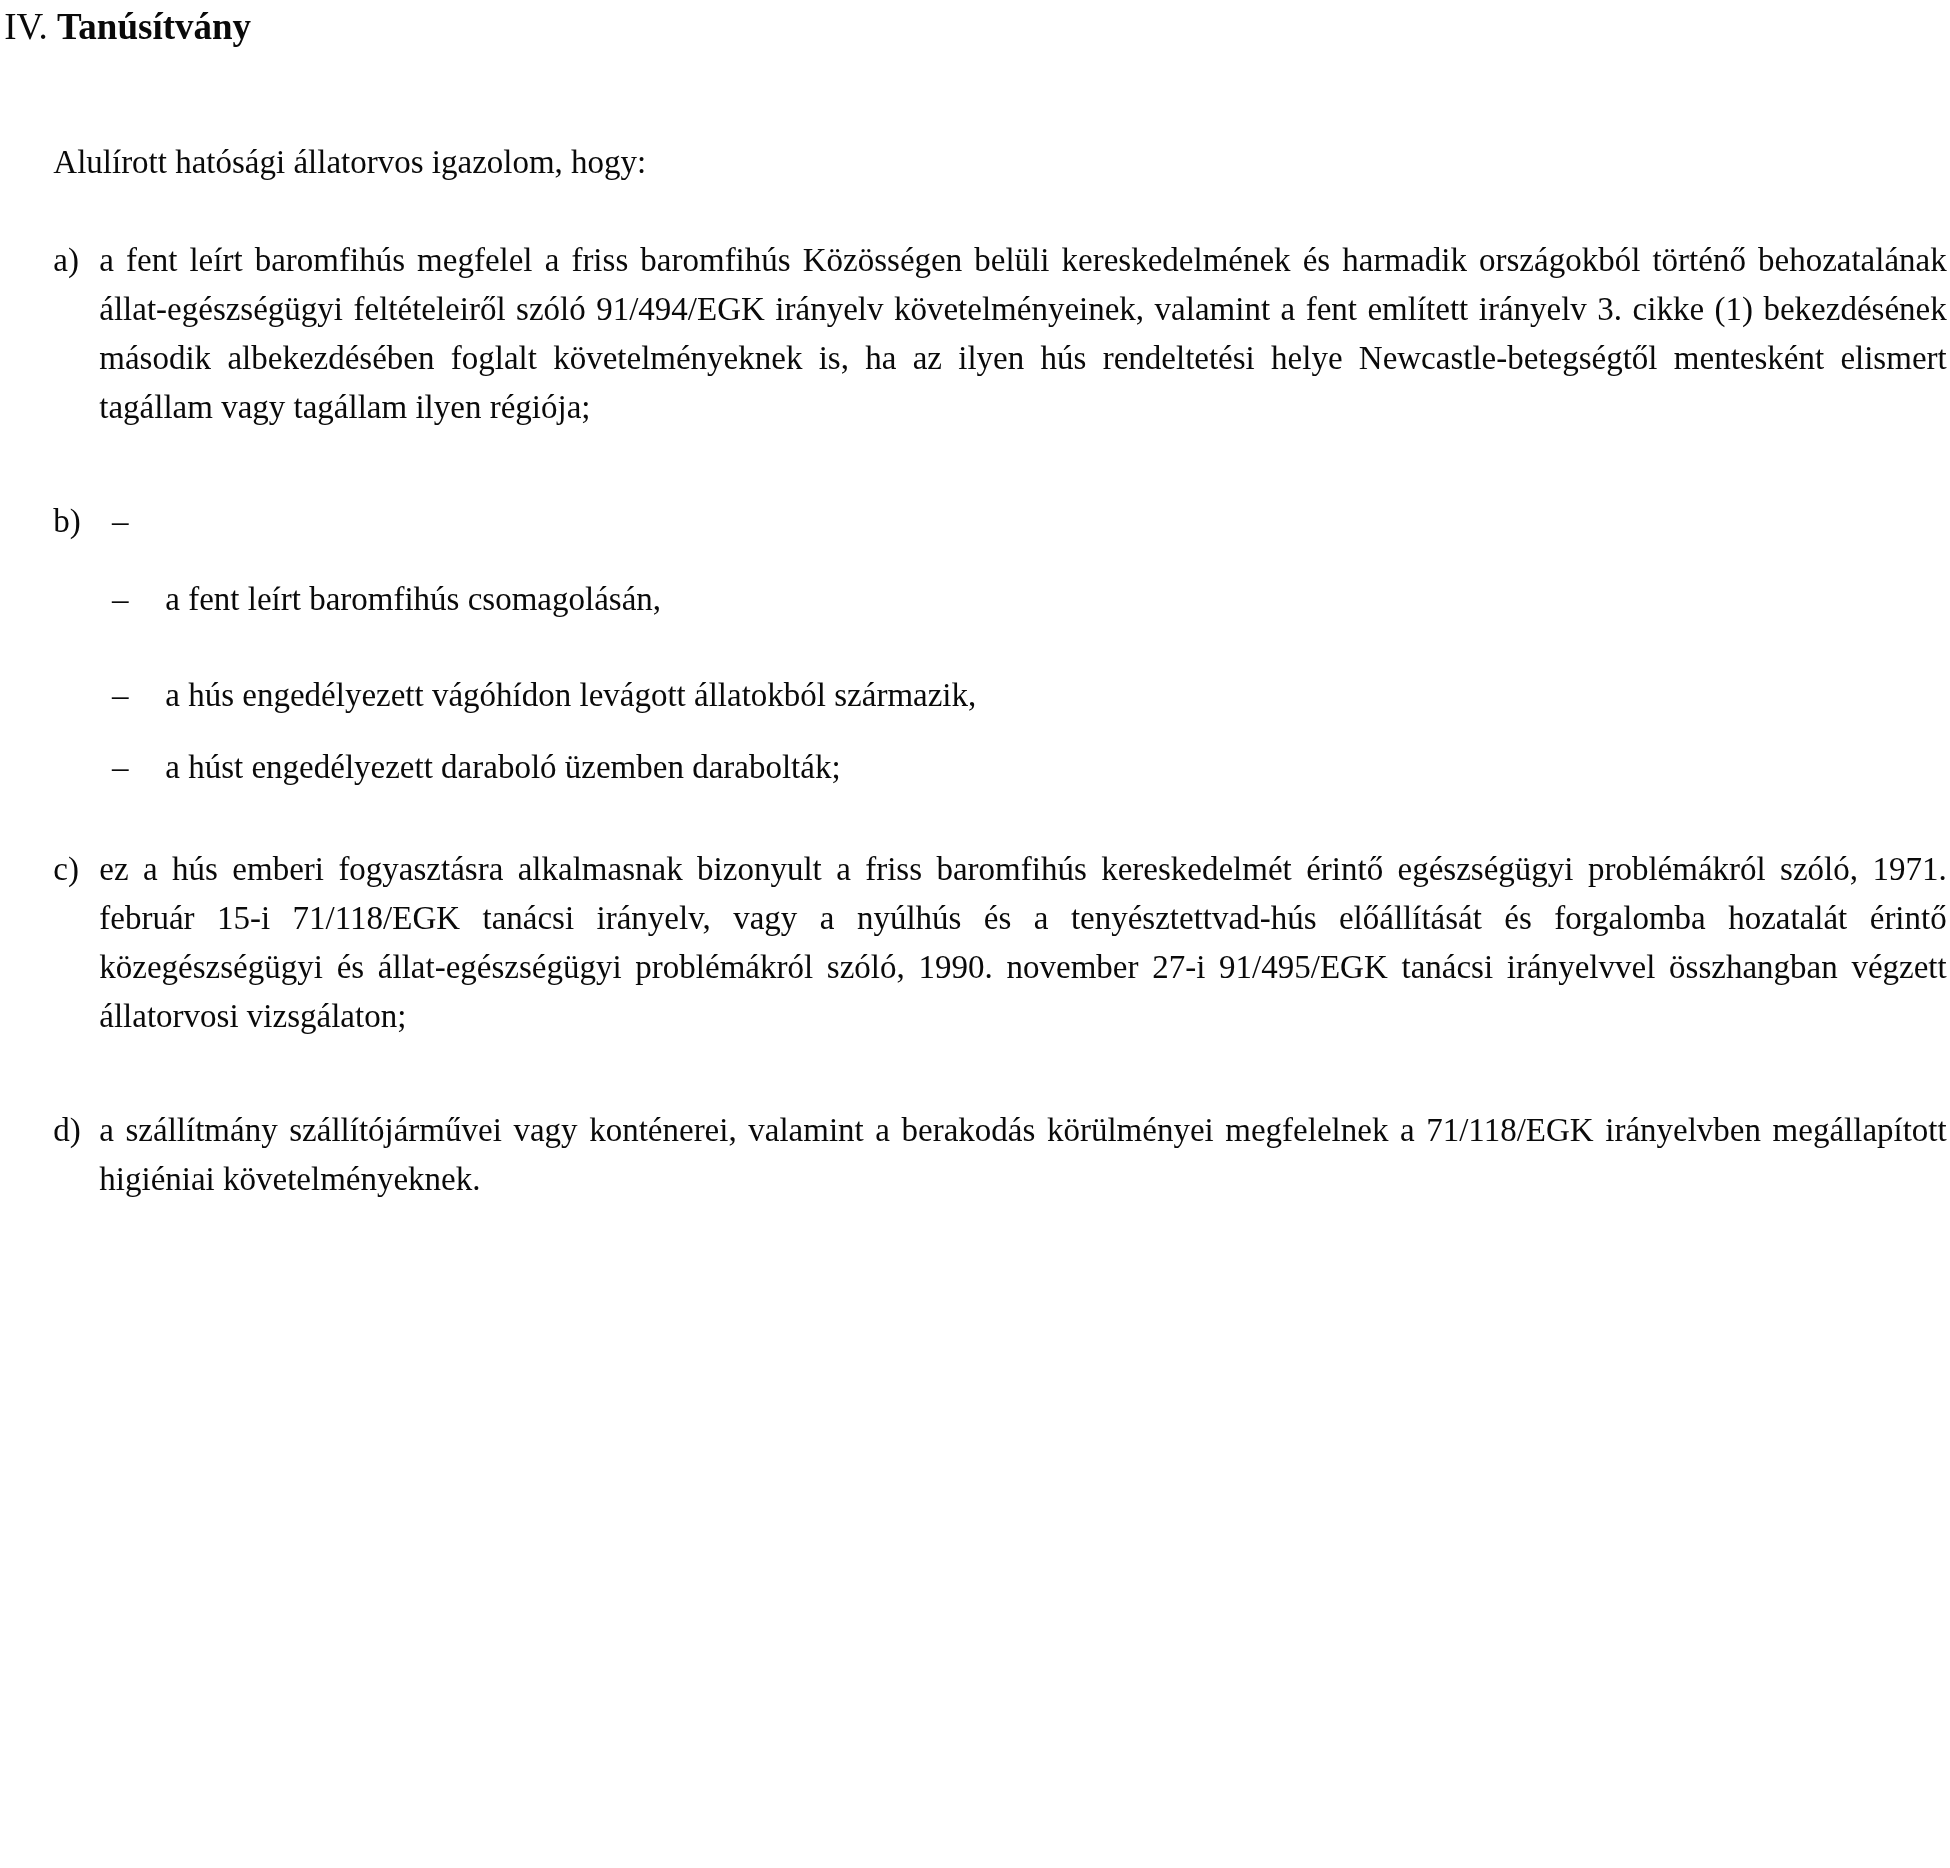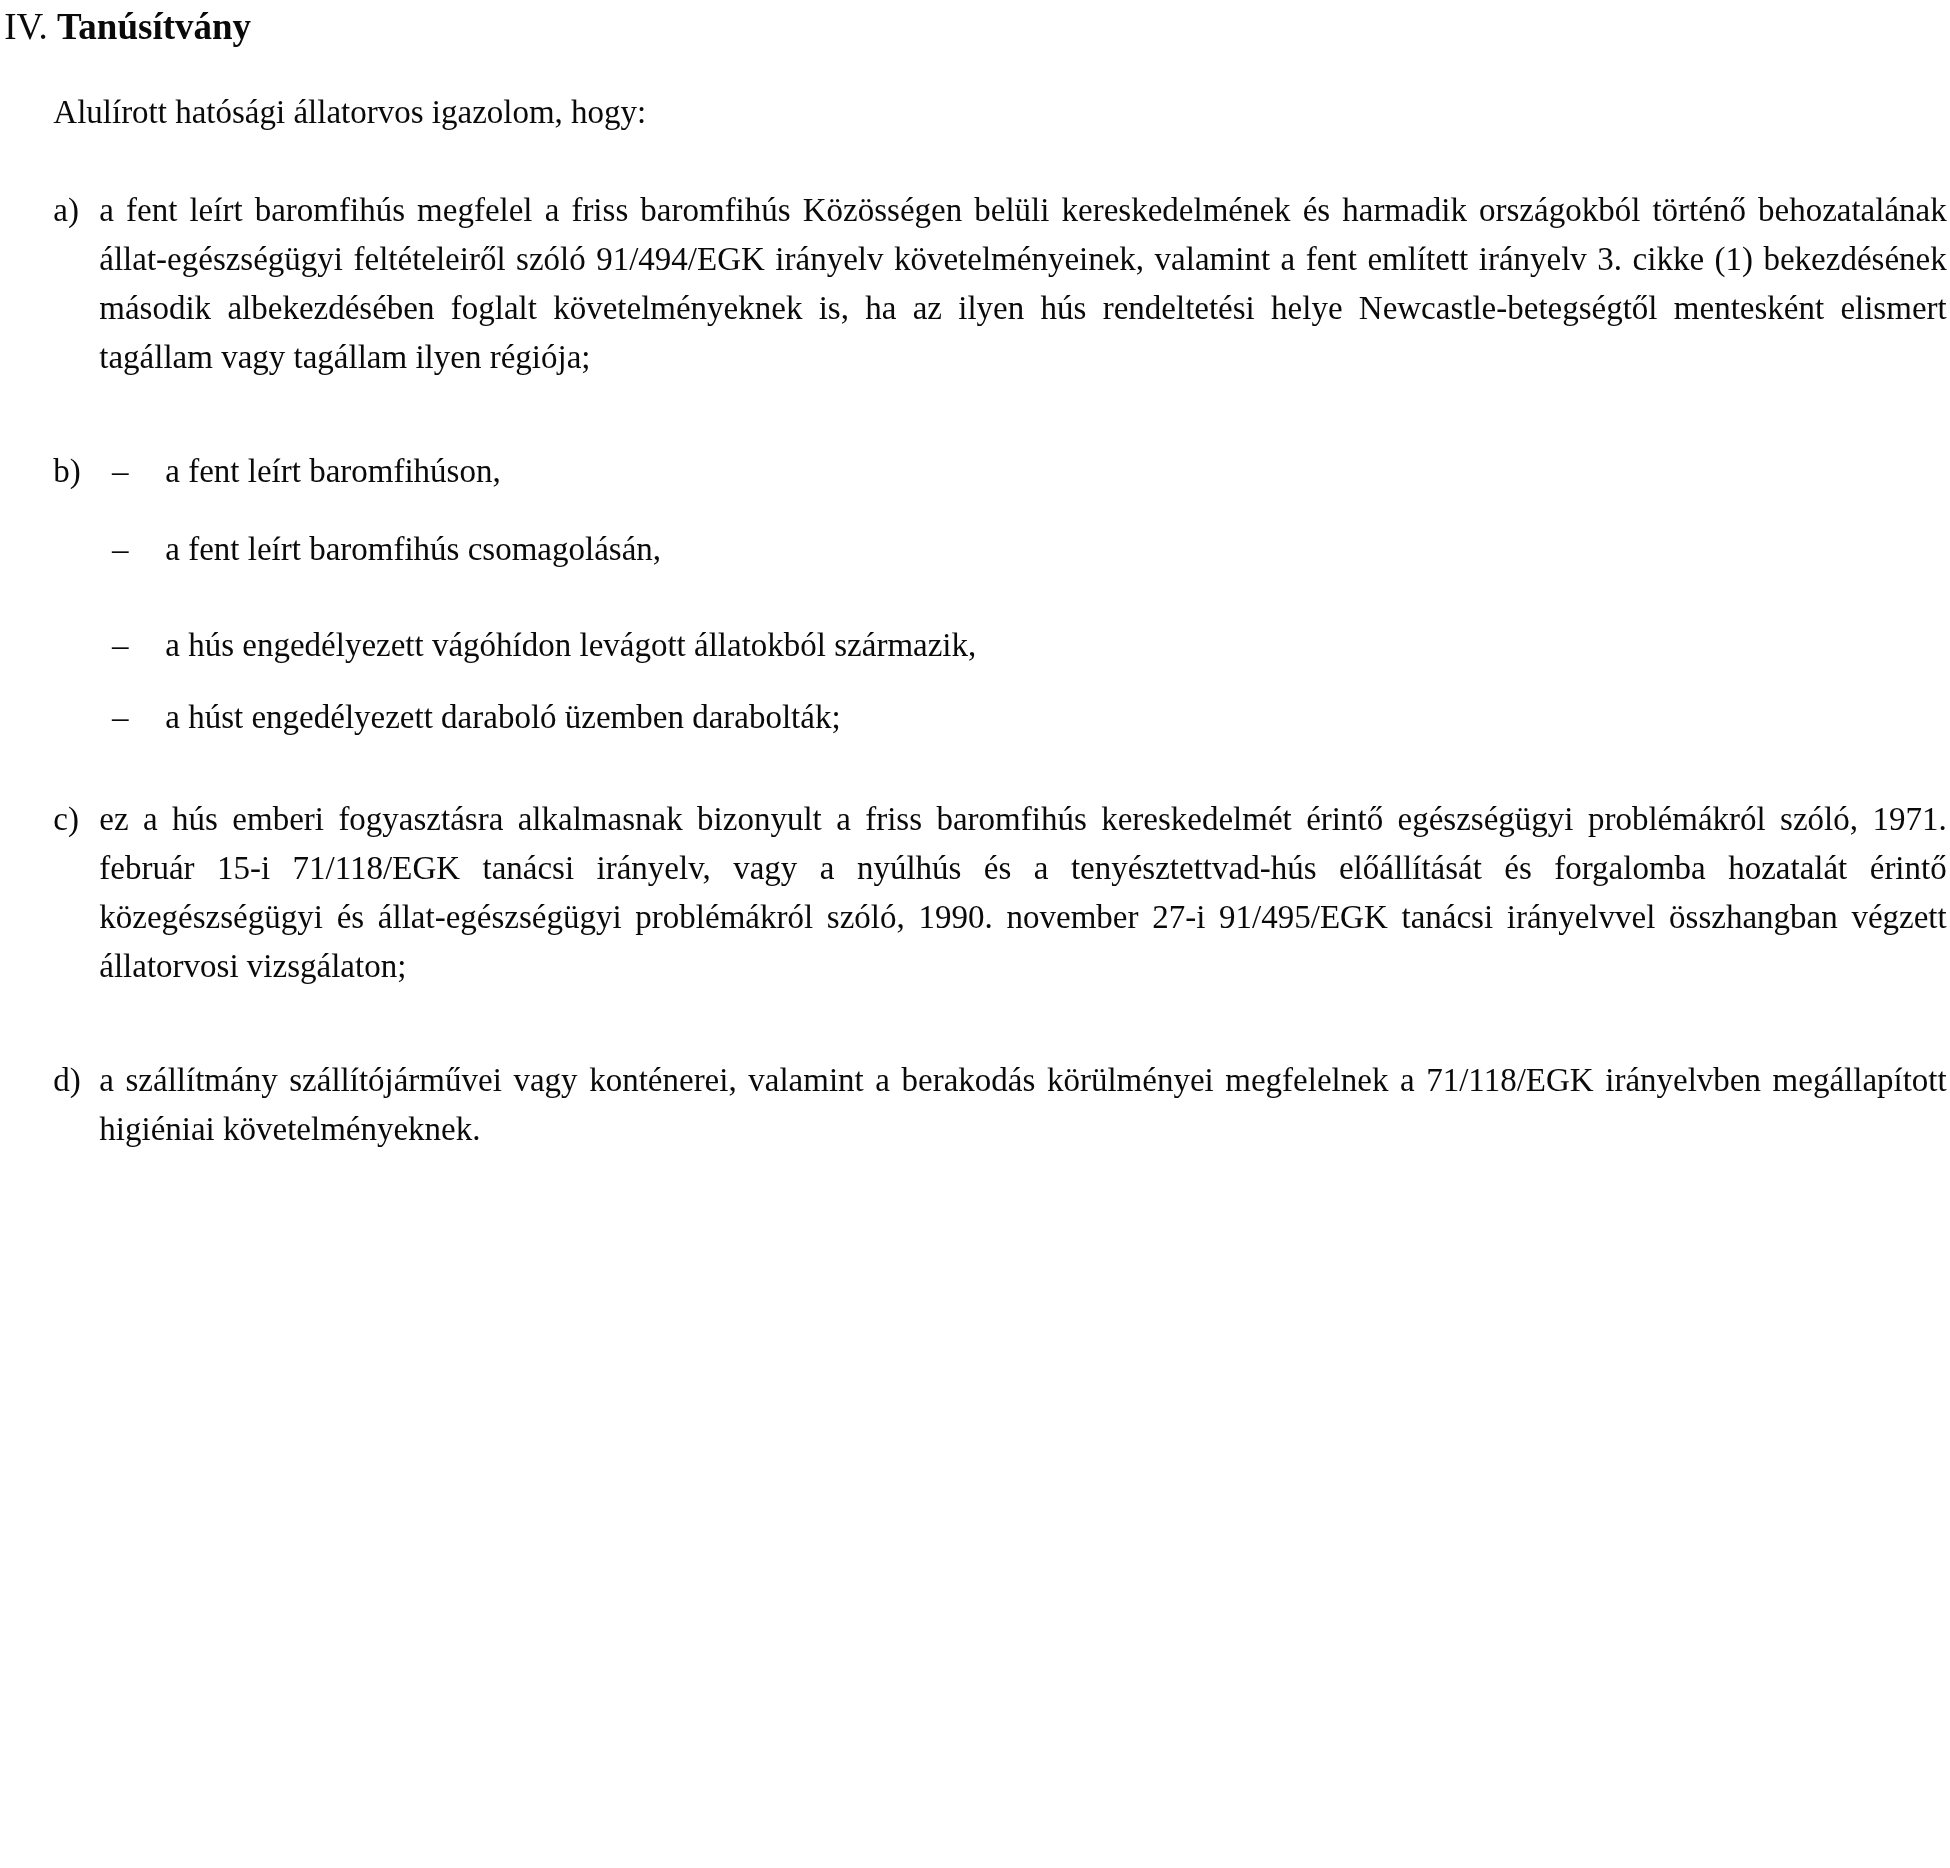--- a/index.html
+++ b/index.html
@@ -17,21 +17,21 @@
     overflow: hidden;
   }
   .heading {
     margin: 0;
     font-size: 37px;
     line-height: 43px;
     font-weight: 400;
   }
   .heading .heading-title { font-weight: 700; }
   .intro {
-    margin: 40px 0 0 49px;
+    margin: 90px 0 0 49px;
   }
   .item {
     display: flex;
     margin-left: 49px;
   }
   .item-a { margin-top: 49px; }
   .item-b { margin-top: 65px; }
   .item-c { margin-top: 53px; }
   .item-d { margin-top: 65px; }
   .item-label {
@@ -116,21 +116,20 @@
   <div class="item item-a">
     <div class="item-label">a)</div>
     <div class="item-body">a fent leírt baromfihús megfelel a friss baromfihús Közösségen belüli kereskedelmének és harmadik országokból történő behozatalának állat-egészségügyi feltételeiről szóló 91/494/EGK irányelv követelményeinek, valamint a fent említett irányelv 3. cikke (1) bekezdésének második albekezdésében foglalt követelményeknek is, ha az ilyen hús rendeltetési helye Newcastle-betegségtől mentesként elismert tagállam vagy tagállam ilyen régiója;</div>
   </div>
 
   <div class="item item-b">
     <div class="item-label">b)</div>
     <div class="item-body plain">
       <div class="sub-row">
         <div class="dash-col">–</div>
-        <div>a fent leírt baromfihúson,</div>
       </div>
       <div class="sub-row gap-md">
         <div class="dash-col">–</div>
         <div>a fent leírt baromfihús csomagolásán,</div>
       </div>
       <div class="sub-row gap-lg">
         <div class="dash-col">–</div>
         <div>a hús engedélyezett vágóhídon levágott állatokból származik,</div>
       </div>
       <div class="sub-row gap-sm">

